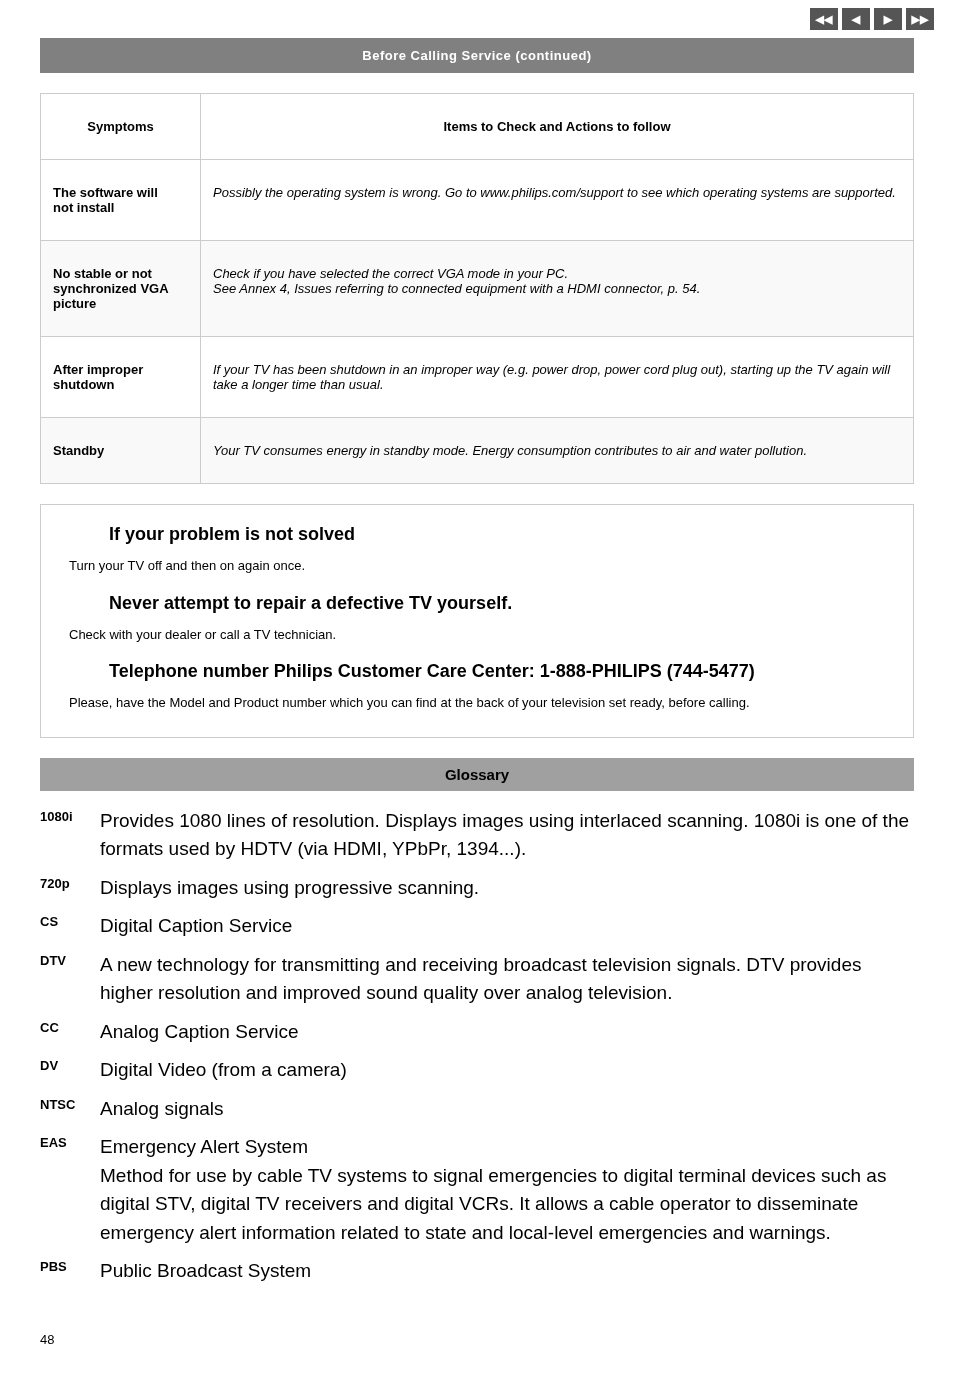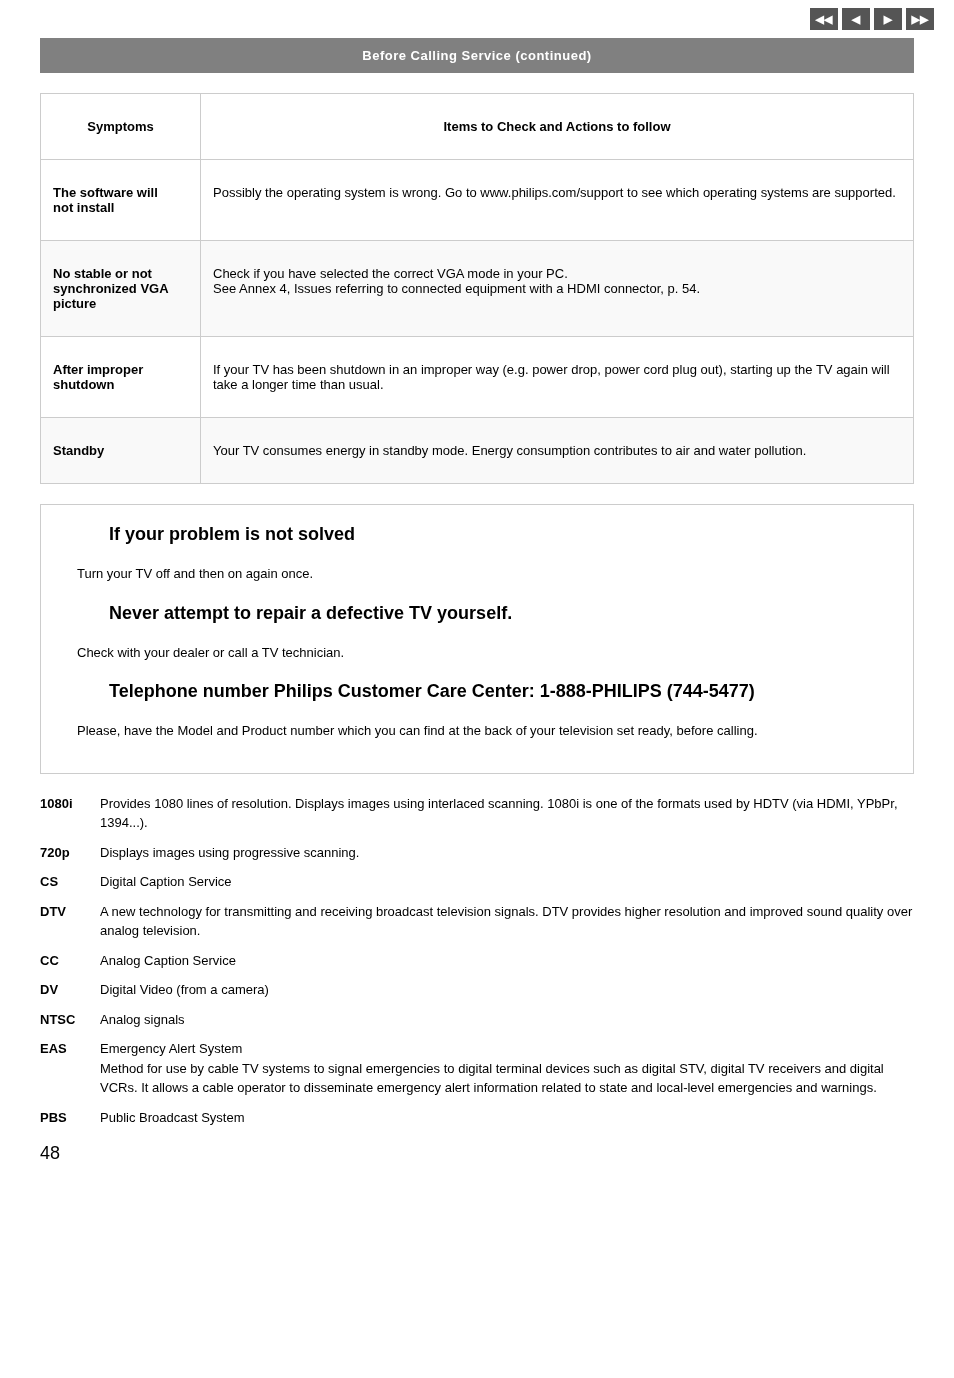--- a/index.html
+++ b/index.html
@@ -75,20 +75,21 @@
       background: #fff;
       font-size: 13px;
     }
     .symptoms-table td:first-child {
       font-weight: bold;
       width: 160px;
       white-space: nowrap;
     }
     .symptoms-table td:last-child {
       font-weight: normal;
+      font-style: italic;
     }
     .symptoms-table tr:nth-child(even) td {
       background: #f9f9f9;
     }
 
     
     .info-box {
       border: 1px solid #ccc;
       padding: 16px 20px;
       margin-bottom: 20px;
@@ -101,21 +102,21 @@
     .info-box .info-item:last-child {
       margin-bottom: 0;
     }
     .info-heading {
       font-weight: bold;
       margin-bottom: 3px;
       font-size: 18px;
       margin-left: 48px;
     }
     .info-text {
-      margin: 16px;
+      margin: 8px;
       color: #000;
     }
 
     
     .glossary-header {
       background: #a0a0a0;
       color: #000;
       text-align: center;
       padding: 8px;
       font-size: 15px;
@@ -134,28 +135,28 @@
       line-height: 1.5;
     }
     .glossary-term {
       font-weight: bold;
       width: 60px;
       min-width: 60px;
       font-size: 13px;
     }
     .glossary-def {
       flex: 1;
-      font-size: 13px;
+      font-size: 19px;
       line-height: 1.5;
     }
 
     
     .page-number {
-      margin-top: 16px;
-      font-size: 18px;
+      margin-top: 46px;
+      font-size: 13px;
       color: #000;
     }
   </style>
 </head>
 <body>
 
 <div class="nav-bar">
   <div class="nav-buttons">
     <button class="nav-btn">◀◀</button>
     <button class="nav-btn">◀</button>
@@ -210,20 +211,23 @@
     <div class="info-item">
       <p class="info-heading">Never attempt to repair a defective TV yourself.</p>
       <p class="info-text">Check with your dealer or call a TV technician.</p>
     </div>
     <div class="info-item">
       <p class="info-heading">Telephone number Philips Customer Care Center: 1-888-PHILIPS (744-5477)</p>
       <p class="info-text">Please, have the Model and Product number which you can find at the back of your television set ready, before calling.</p>
     </div>
   </div>
 
+  <div class="glossary-header">
+    <span>Glossary</span>
+  </div>
 
   <ul class="glossary-list" id="glossary-list">
   <li class="glossary-item">
         <span class="glossary-term">1080i</span>
         <span class="glossary-def" style="white-space: pre-line;">Provides 1080 lines of resolution. Displays images using interlaced scanning. 1080i is one of the formats used by HDTV (via HDMI, YPbPr, 1394...).</span>
       </li>
       <li class="glossary-item">
         <span class="glossary-term">720p</span>
         <span class="glossary-def" style="white-space: pre-line;">Displays images using progressive scanning.</span>
       </li>

